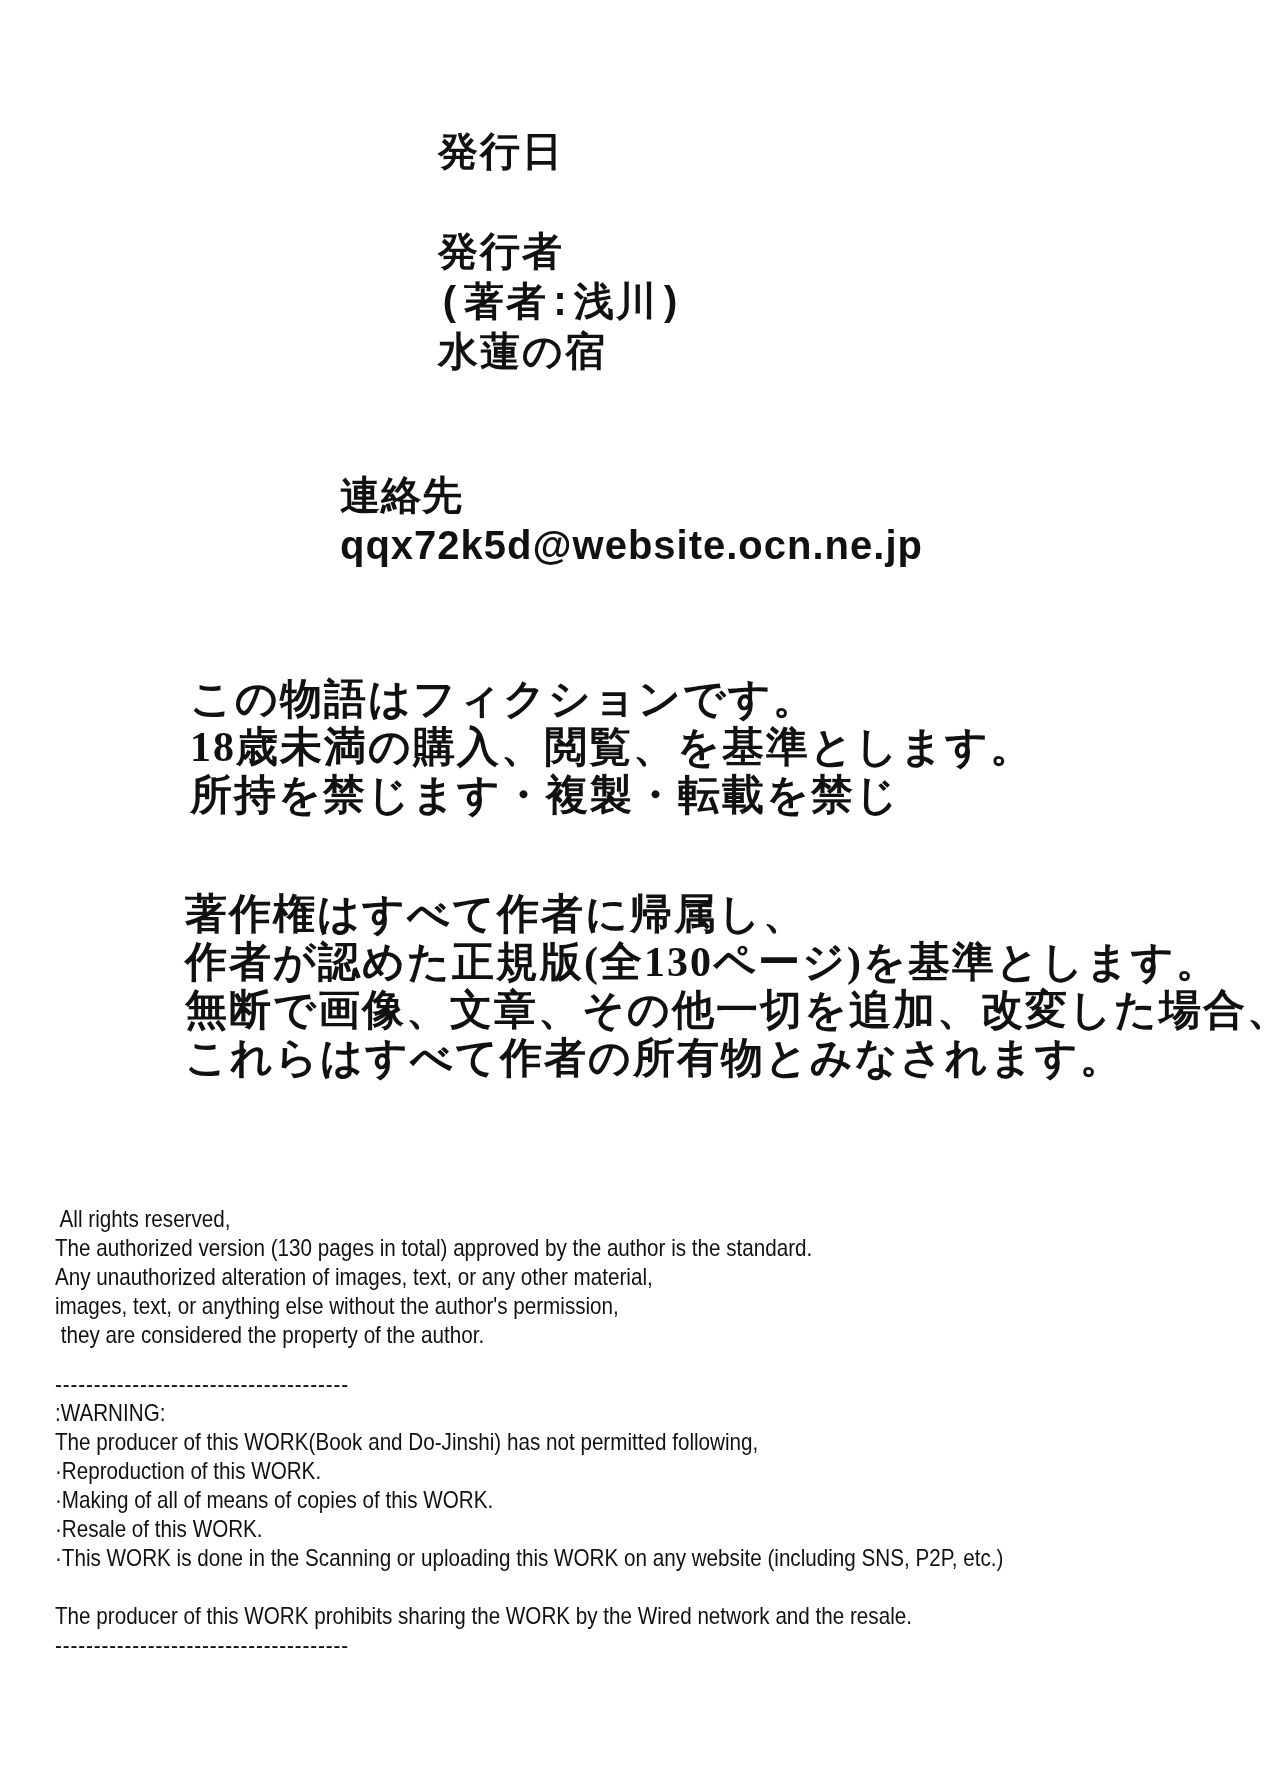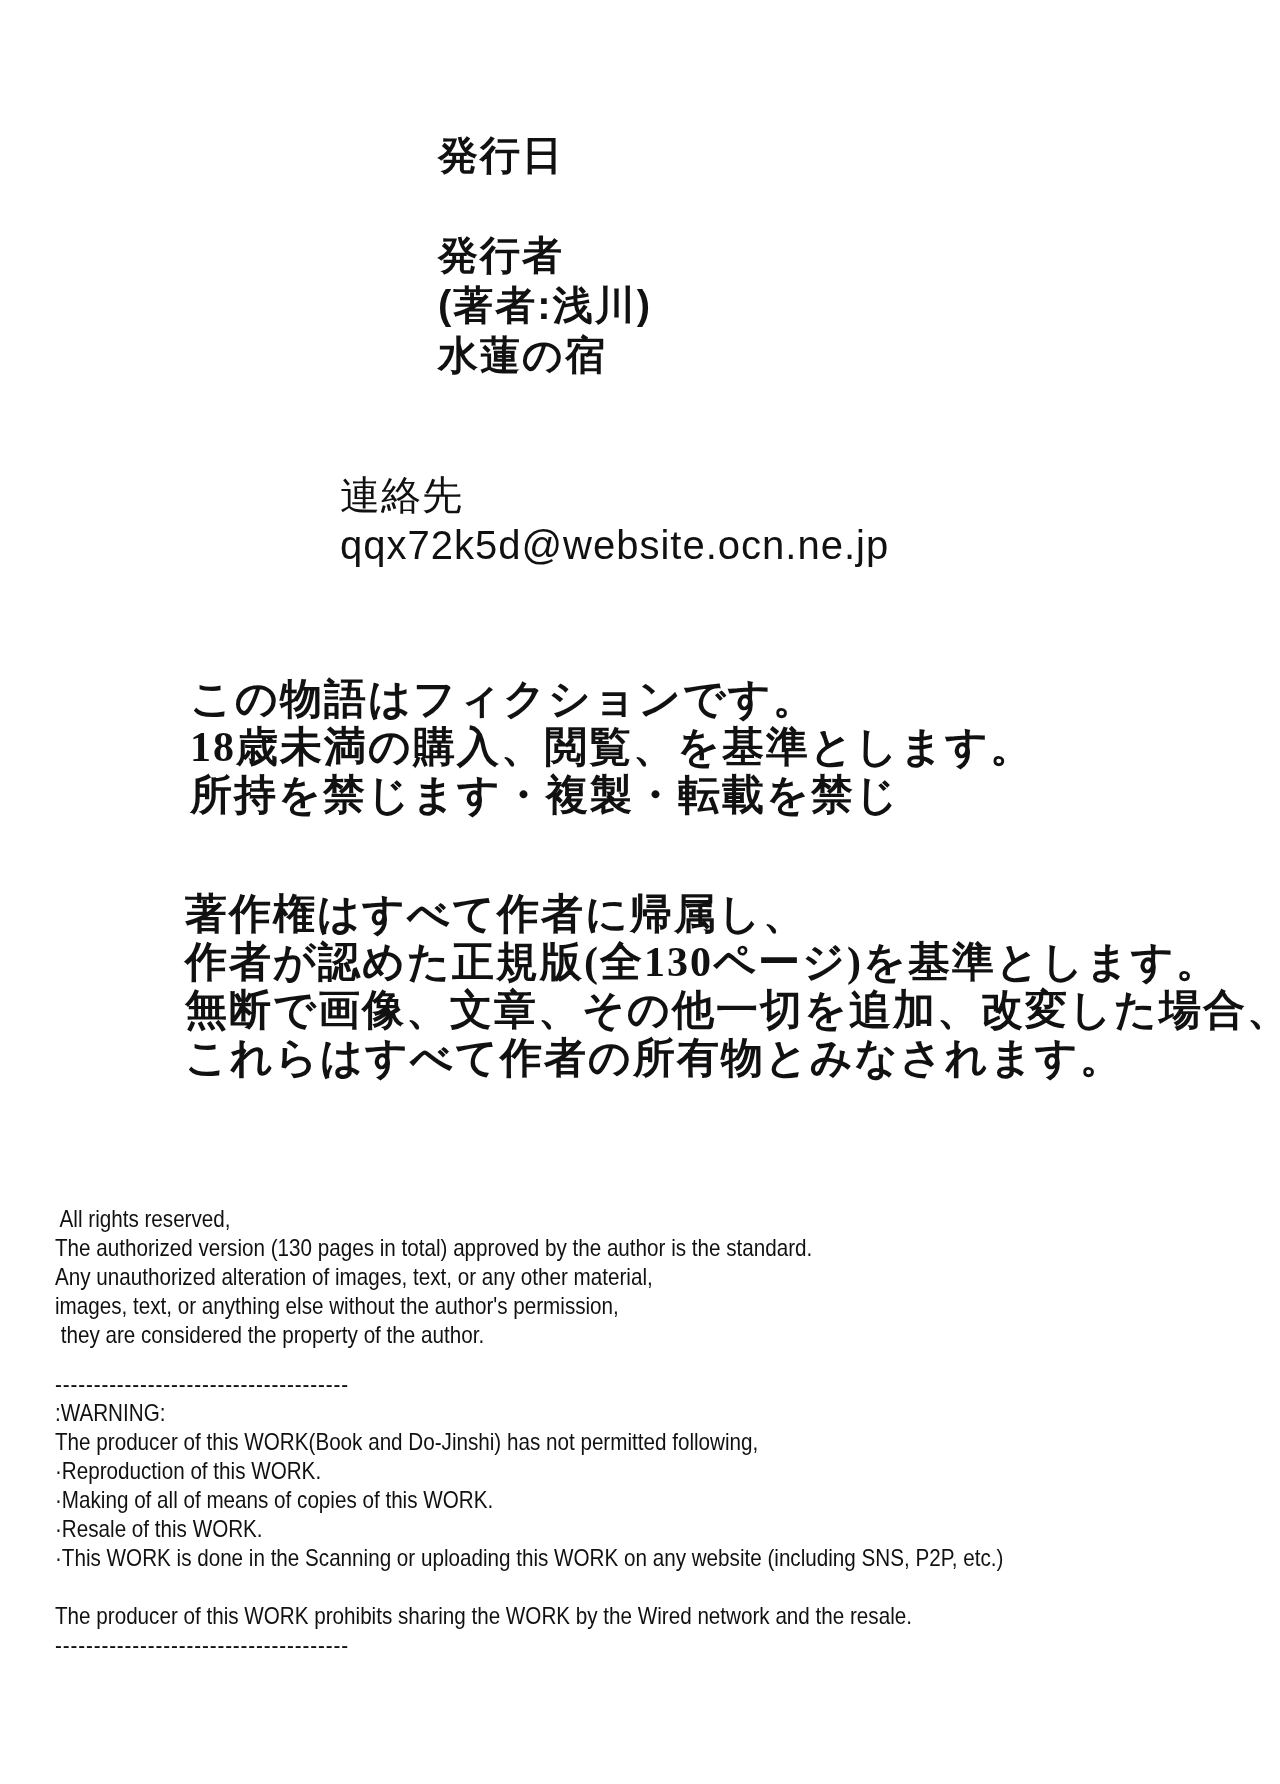--- a/index.html
+++ b/index.html
@@ -11,32 +11,32 @@
     position: relative;
     font-family: "Liberation Sans", sans-serif;
     color: #111111;
   }
   .abs { position: absolute; }
   .line { white-space: pre; }
 
   
   .pub-block {
     left: 438px; top: 130px;
-    font-family: Liberation Sans, sans-serif;
+    font-family: Liberation Mono, monospace;
     font-size: 40px; line-height: 50px;
     font-weight: 600;
     letter-spacing: 2px;
   }
   .pub-spacer { height: 50px; }
 
   .contact-block {
     left: 340px; top: 470px;
     font-family: "Liberation Sans", sans-serif;
     font-size: 40px; line-height: 50px;
-    font-weight: 400;
+    font-weight: 700;
     letter-spacing: 1px;
   }
 
   
   .notice-jp-1 {
     left: 190px; top: 675px;
     font-family: "Liberation Serif", "DejaVu Serif", serif;
     font-size: 42px; line-height: 48px;
     font-weight: bold;
     letter-spacing: 2px;

